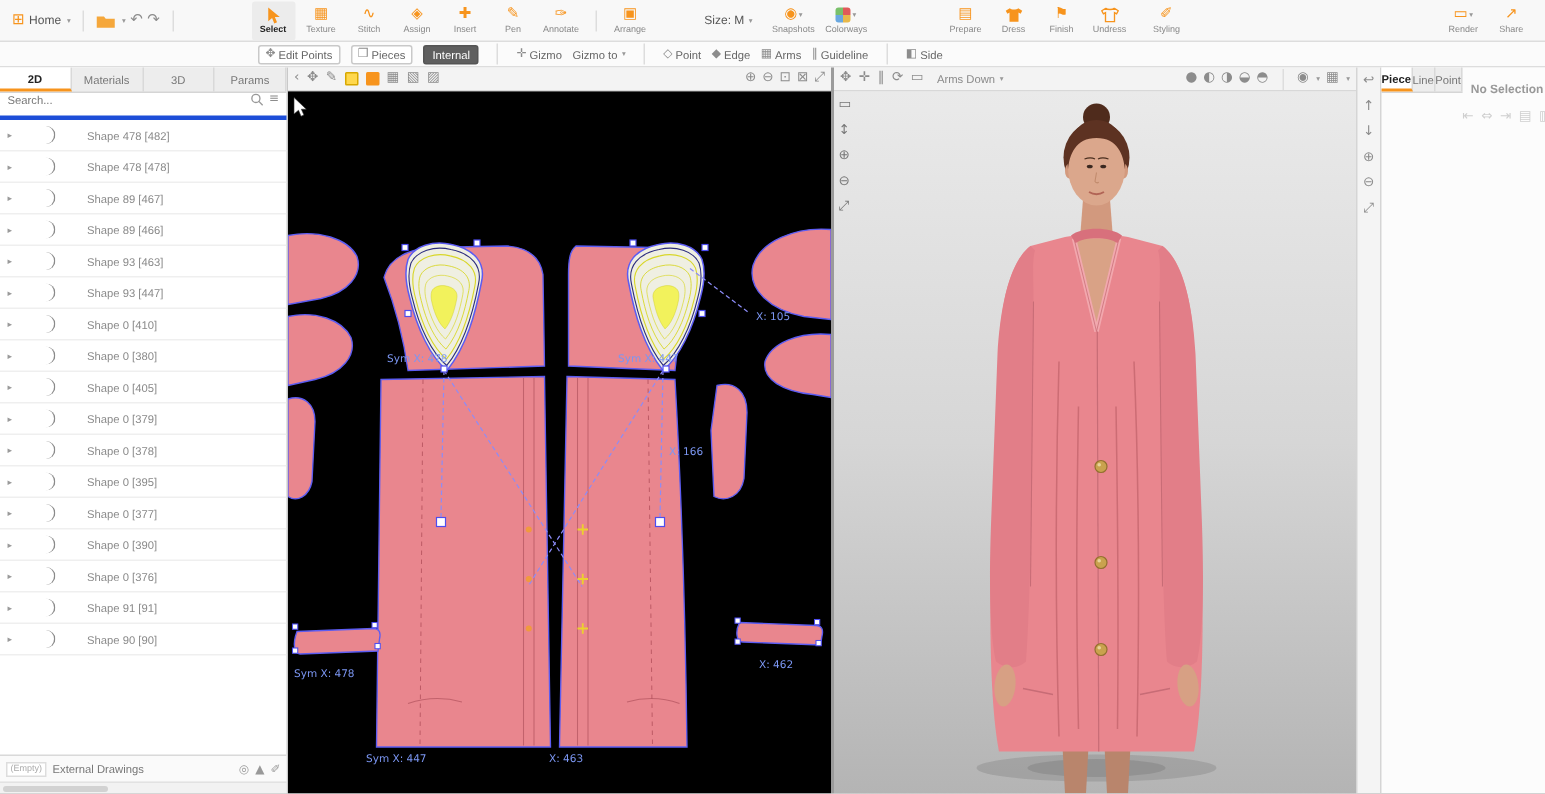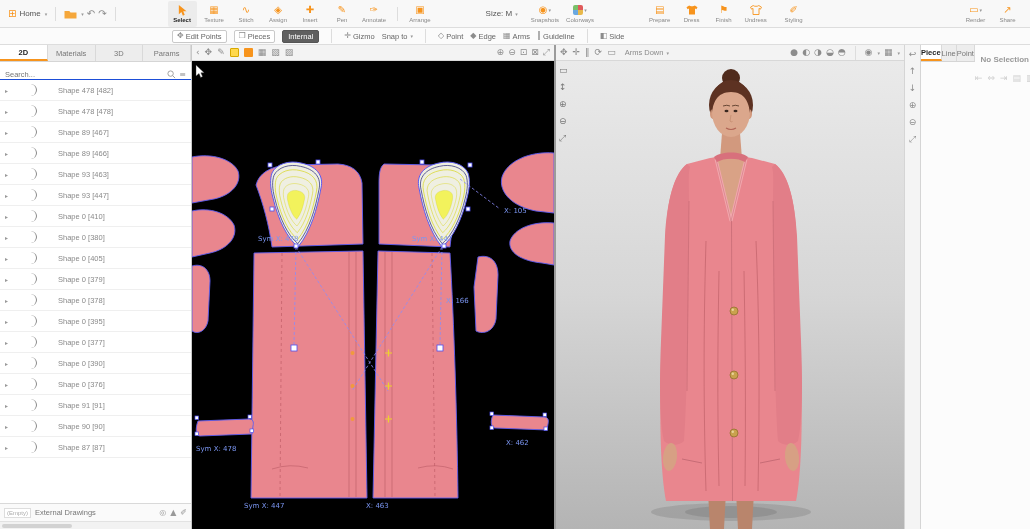--- a/index.html
+++ b/index.html
@@ -31,21 +31,21 @@
   .chipdark{background:#5f5f5f;color:#fff;border:1px solid #555;padding:1px 5px;border-radius:2px}
 
   
   .main{flex:1;display:flex;min-height:0}
 
   
   .lp{width:192px;background:#fff;display:flex;flex-direction:column;border-right:1px solid #c9c9c9;flex-shrink:0}
   .ptabs{height:17px;display:flex;background:#ededed;border-bottom:1px solid #d5d5d5;flex-shrink:0}
   .ptab{flex:1;display:flex;align-items:center;justify-content:center;font-size:7.5px;color:#777;border-right:1px solid #d9d9d9}
   .ptab.active{background:#fff;color:#222;font-weight:bold;border-bottom:2px solid #f7941d}
-  .lpsearch{height:18px;display:flex;align-items:flex-end;gap:3px;padding:0 5px;border-bottom:1px solid #1d4ed8;flex-shrink:0}
+  .lpsearch{height:18px;display:flex;align-items:flex-start;gap:3px;padding:0 5px;border-bottom:3px solid #1d4ed8;flex-shrink:0}
   .lpsearch input{flex:1;border:0;outline:0;font-size:7.5px;color:#888;background:transparent;font-family:inherit;min-width:0}
   .slist{flex:1;overflow:hidden}
   .srow{height:21px;display:flex;align-items:center;gap:21px;padding:0 5px;border-bottom:1px solid #efefef}
   .tri{font-family:"DejaVu Sans",sans-serif;font-size:6px;color:#9a9a9a}
   .sico{width:8px;height:12px;border-right:1.6px solid #8a8a8a;border-radius:0 80% 80% 0/0 50% 50% 0;flex-shrink:0}
   .slabel{font-size:7.5px;color:#8a8a8a;white-space:nowrap}
   .lpfoot{height:18px;border-top:1px solid #d9d9d9;display:flex;align-items:center;gap:4px;padding:0 4px;background:#fafafa;flex-shrink:0}
   .emptychip{font-size:6px;color:#aaa;border:1px solid #ddd;background:#fff;padding:1px 2px;white-space:nowrap}
   .lpfoot .lbl{font-size:7.5px;color:#777;white-space:nowrap}
   .lpfoot .ics{margin-left:auto;display:flex;gap:4px;color:#999;font-size:8px}
@@ -126,21 +126,21 @@
     <div class="tool">
       <span class="ti ic or">✑</span>
       <span class="tl">Annotate</span>
     </div>
     <span class="vsep"></span>
     <div class="tool">
       <span class="ti ic or">▣</span>
       <span class="tl">Arrange</span>
     </div>
 
-    <div class="t2" style="margin-left:48px">
+    <div class="t2" style="margin-left:32px">
       <span class="tbtxt">Size: M</span>
       <span class="chev">▾</span>
     </div>
     <div class="tool" style="margin-left:8px">
       <span class="ti">
           <span class="ic or">◉</span>
           <span class="chev">▾</span>
         </span>
       <span class="tl">Snapshots</span>
     </div>
@@ -203,21 +203,21 @@
       <span class="ic">❒</span>
       <span>Pieces</span>
     </span>
     <span class="chipdark">Internal</span>
     <span class="vsep"></span>
     <span class="t2">
       <span class="ic">✛</span>
       <span>Gizmo</span>
     </span>
     <span class="t2">
-      <span>Snap to</span>
+      <span>Gizmo to</span>
       <span class="chev">▾</span>
     </span>
     <span class="vsep"></span>
     <span class="t2">
       <span class="ic">◇</span>
       <span>Point</span>
     </span>
     <span class="t2">
       <span class="ic">◆</span>
       <span>Edge</span>
@@ -334,25 +334,20 @@
           </div>
         <div class="srow">
             <span class="tri">▸</span>
             <span class="sico"></span>
             <span class="slabel">Shape 91 [91]</span>
           </div>
         <div class="srow">
             <span class="tri">▸</span>
             <span class="sico"></span>
             <span class="slabel">Shape 90 [90]</span>
-          </div>
-        <div class="srow">
-            <span class="tri">▸</span>
-            <span class="sico"></span>
-            <span class="slabel">Shape 87 [87]</span>
           </div>
       </div>
       <div class="lpfoot">
         <span class="emptychip">(Empty)</span>
         <span class="lbl">External Drawings</span>
         <span class="ics">
           <span class="g">◎</span>
           <span class="g">▲</span>
           <span class="g">✐</span>
         </span>

